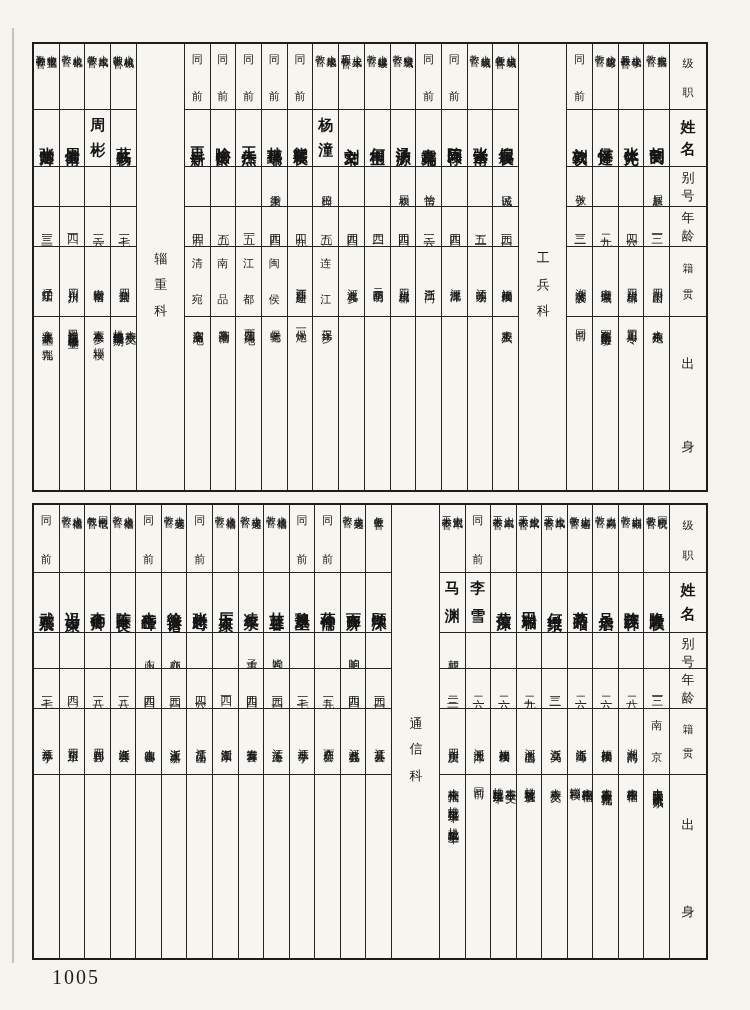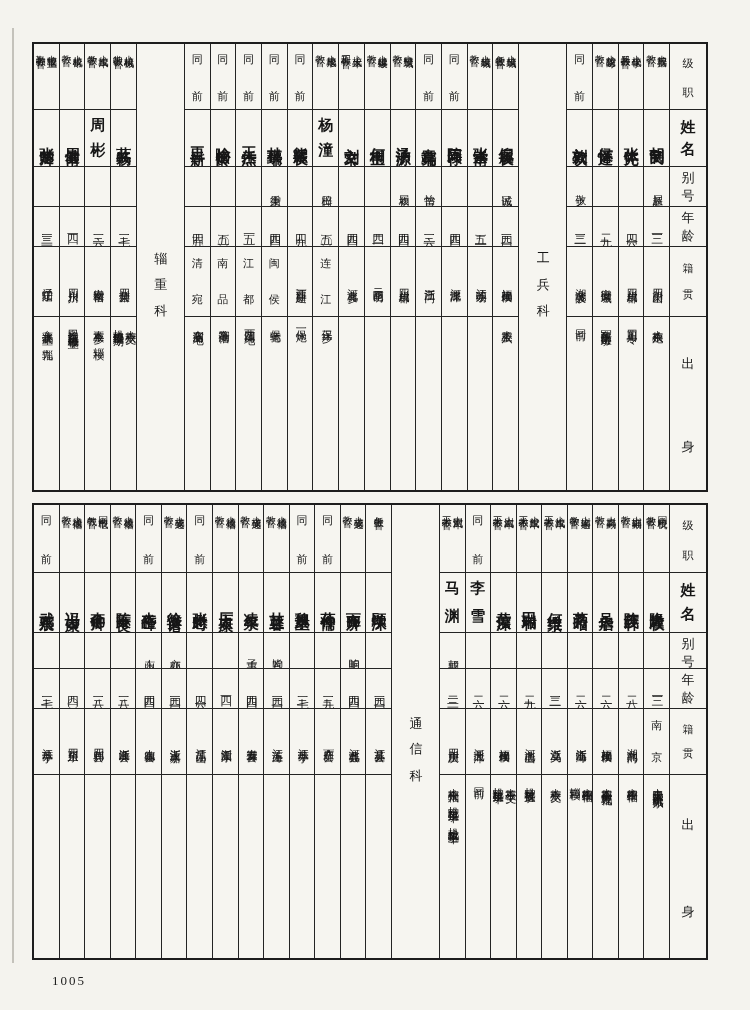--- a/index.html
+++ b/index.html
@@ -61,21 +61,21 @@
   .c-name .vspread{font-size:15px;font-weight:700;padding:6px 0;}
   .c-native .vspread{font-size:11px;padding:9px 0;}
   .col-label .cell{font-size:13px;}
   .section-text{
     writing-mode:vertical-rl;text-orientation:upright;
     font-size:13px;letter-spacing:26px;padding-top:26px;
   }
   .pageno{
     position:absolute;left:52px;top:966px;
     font-family:"Liberation Serif","DejaVu Serif",serif;
-    font-size:13px;letter-spacing:2px;color:#1c1c1c;margin-top:7px;
+    font-size:20px;letter-spacing:2px;color:#1c1c1c;
   }
 </style>
 </head>
 <body>
 
 <div class="scan-edge"></div>
 
 <section class="tableblock t-top">
     <div class="col col-label">
       <div class="cell c-rank">

